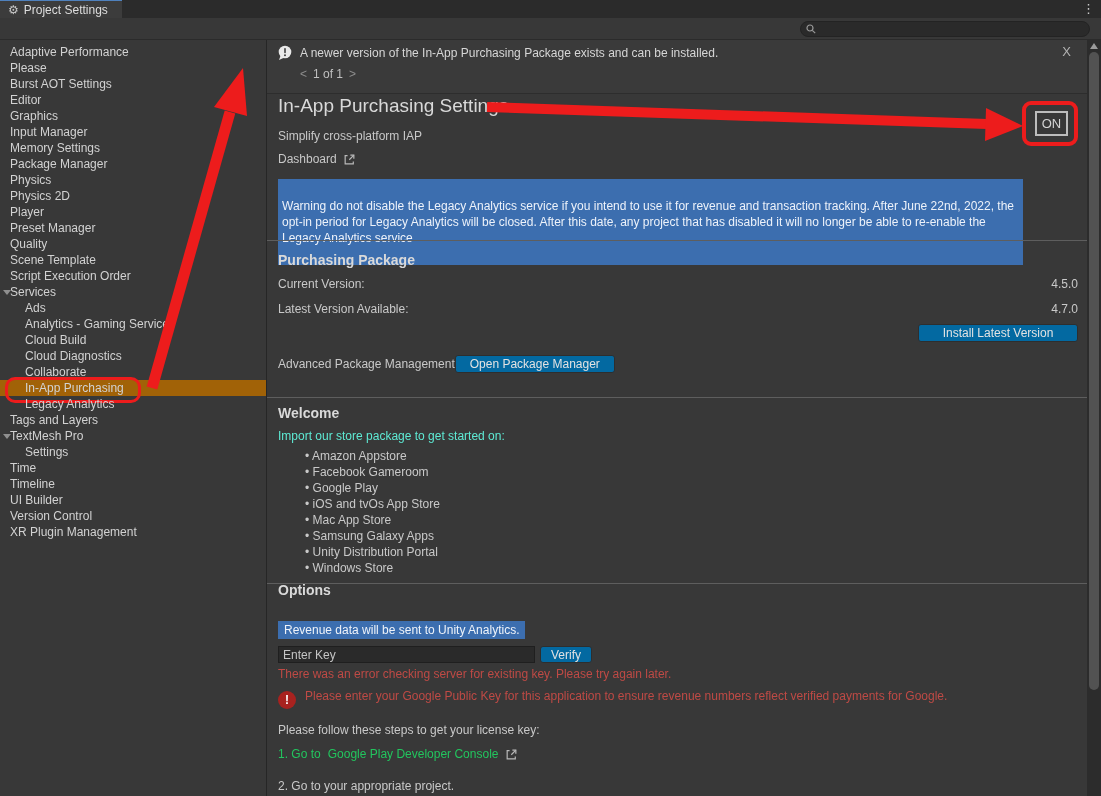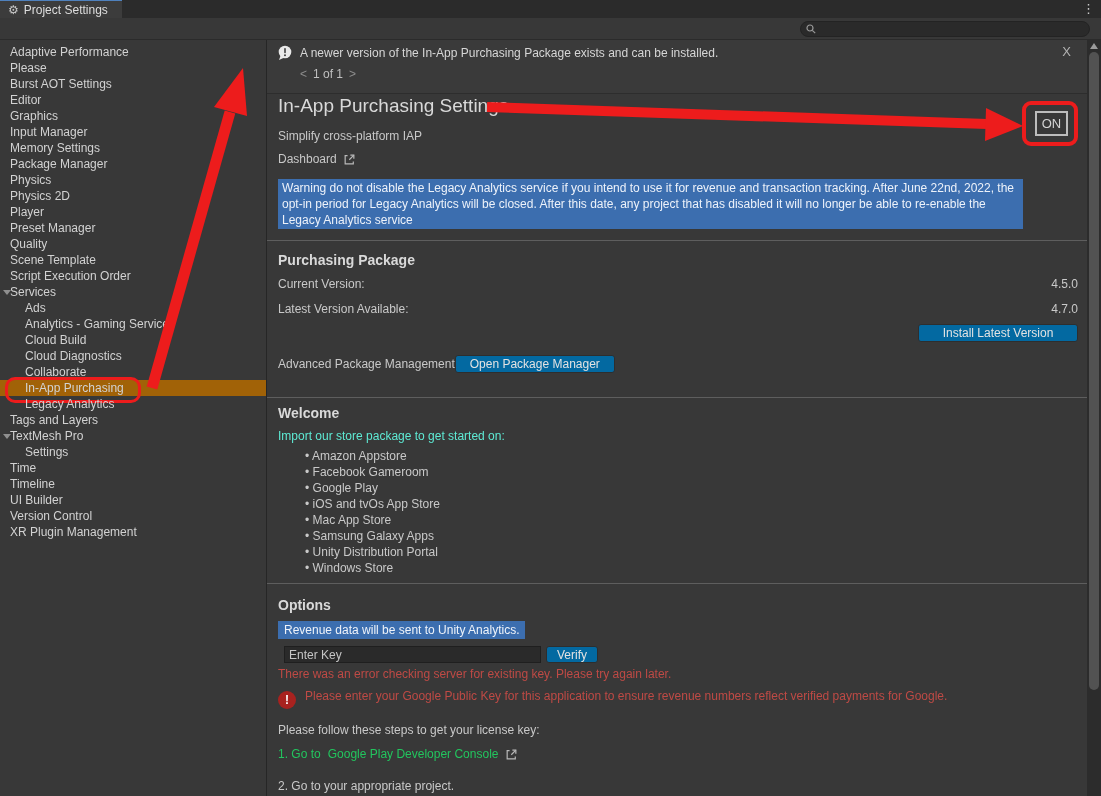--- a/index.html
+++ b/index.html
@@ -40,45 +40,45 @@
   .notification { position:absolute; left:0; top:0; width:100%; height:54px; background:#3a3a3a; border-bottom:1px solid #2d2d2d; }
   .notif-line { position:absolute; left:10px; top:5px; display:flex; align-items:center; gap:7px; color:#d6d6d6; }
   .pager { position:absolute; left:33px; top:27px; color:#c0c0c0; display:flex; gap:6px; align-items:center; }
   .pager .pg-arrow { color:#8d8d8d; cursor:default; }
   .notif-close { position:absolute; right:16px; top:4px; color:#b3b3b3; font-size:13px; cursor:default; }
 
   .page-title { top:55px; font-size:19px; color:#d9d9d9; }
   .subtitle   { top:89px; color:#c8c8c8; }
   .dash-row   { top:112px; display:flex; align-items:center; gap:6px; color:#c8c8c8; }
 
-  .warnbox { top:139px; width:745px; right:auto; background:#3c6eaf; color:#edf2fa; padding:1px 4px; line-height:16px; }
+  .warnbox { top:139px; width:745px; right:auto; background:#3c6eaf; color:#edf2fa; padding:19px 4px; line-height:16px; }
 
   .divider { position:absolute; left:0; width:100%; height:1px; background:#5e5e5e; }
   .d1 { top:200px; } .d2 { top:357px; } .d3 { top:543px; }
 
   .sec-head { font-weight:bold; font-size:14px; color:#d9d9d9; }
-  .h-pkg { top:212px; } .h-welcome { top:365px; } .h-options { top:557px; }
+  .h-pkg { top:212px; } .h-welcome { top:365px; } .h-options { top:542px; }
 
   .kv { display:flex; justify-content:space-between; color:#c9c9c9; }
   .kv-cur { top:237px; } .kv-lat { top:262px;gap:44px; }
   .row-adv { top:315px; display:flex; align-items:center; color:#c9c9c9; }
 
   .btn { background:#0369a1; border:1px solid #2e2e2e; border-radius:3px; color:#e2e2e2; font-size:12px;
          font-family:inherit; height:18px; line-height:16px; padding:0 10px; cursor:default; }
   .btn-right { position:absolute; right:9px; width:160px; text-align:center; }
   .b-install { top:284px; }
   .row-adv .btn { width:160px; text-align:center; }
 
   .intro { top:389px; color:#5eead4; }
   .stores { top:408px; left:38px; list-style:none; }
   .stores li { height:16px; line-height:16px; color:#c9c9c9; }
   .stores li::before { content:"• "; color:#c9c9c9; }
 
   .chip { top:581px; display:inline-block; right:auto; background:#3c6eaf; color:#eef3fa; padding:1px 6px; line-height:16px; }
-  .keyrow { top:606px; display:flex; gap:5px; align-items:center;margin-left:6px; }
+  .keyrow { top:606px; display:flex; gap:5px; align-items:center; }
   .keyrow input { width:257px; height:17px; background:#2a2a2a; border:1px solid #1f1f1f; color:#c5c5c5;
                   font-size:12px; font-family:inherit; padding:0 4px; outline:none; }
   .keyrow .btn { height:17px; }
   .err1 { top:627px; color:#bf4a45; }
   .err2 { top:649px; display:flex; gap:9px; align-items:flex-start; color:#bf4a45; }
   .err-icon { width:18px; height:18px; min-width:18px; border-radius:50%; background:#a8221f; color:#fff;
               text-align:center; line-height:18px; font-weight:bold; font-size:12px; margin-top:2px; }
   .steps { top:683px; color:#c9c9c9; }
   .step1 { top:707px; display:flex; align-items:center; gap:7px; color:#22c55e; }
   .step2 { top:739px; color:#c9c9c9; }

